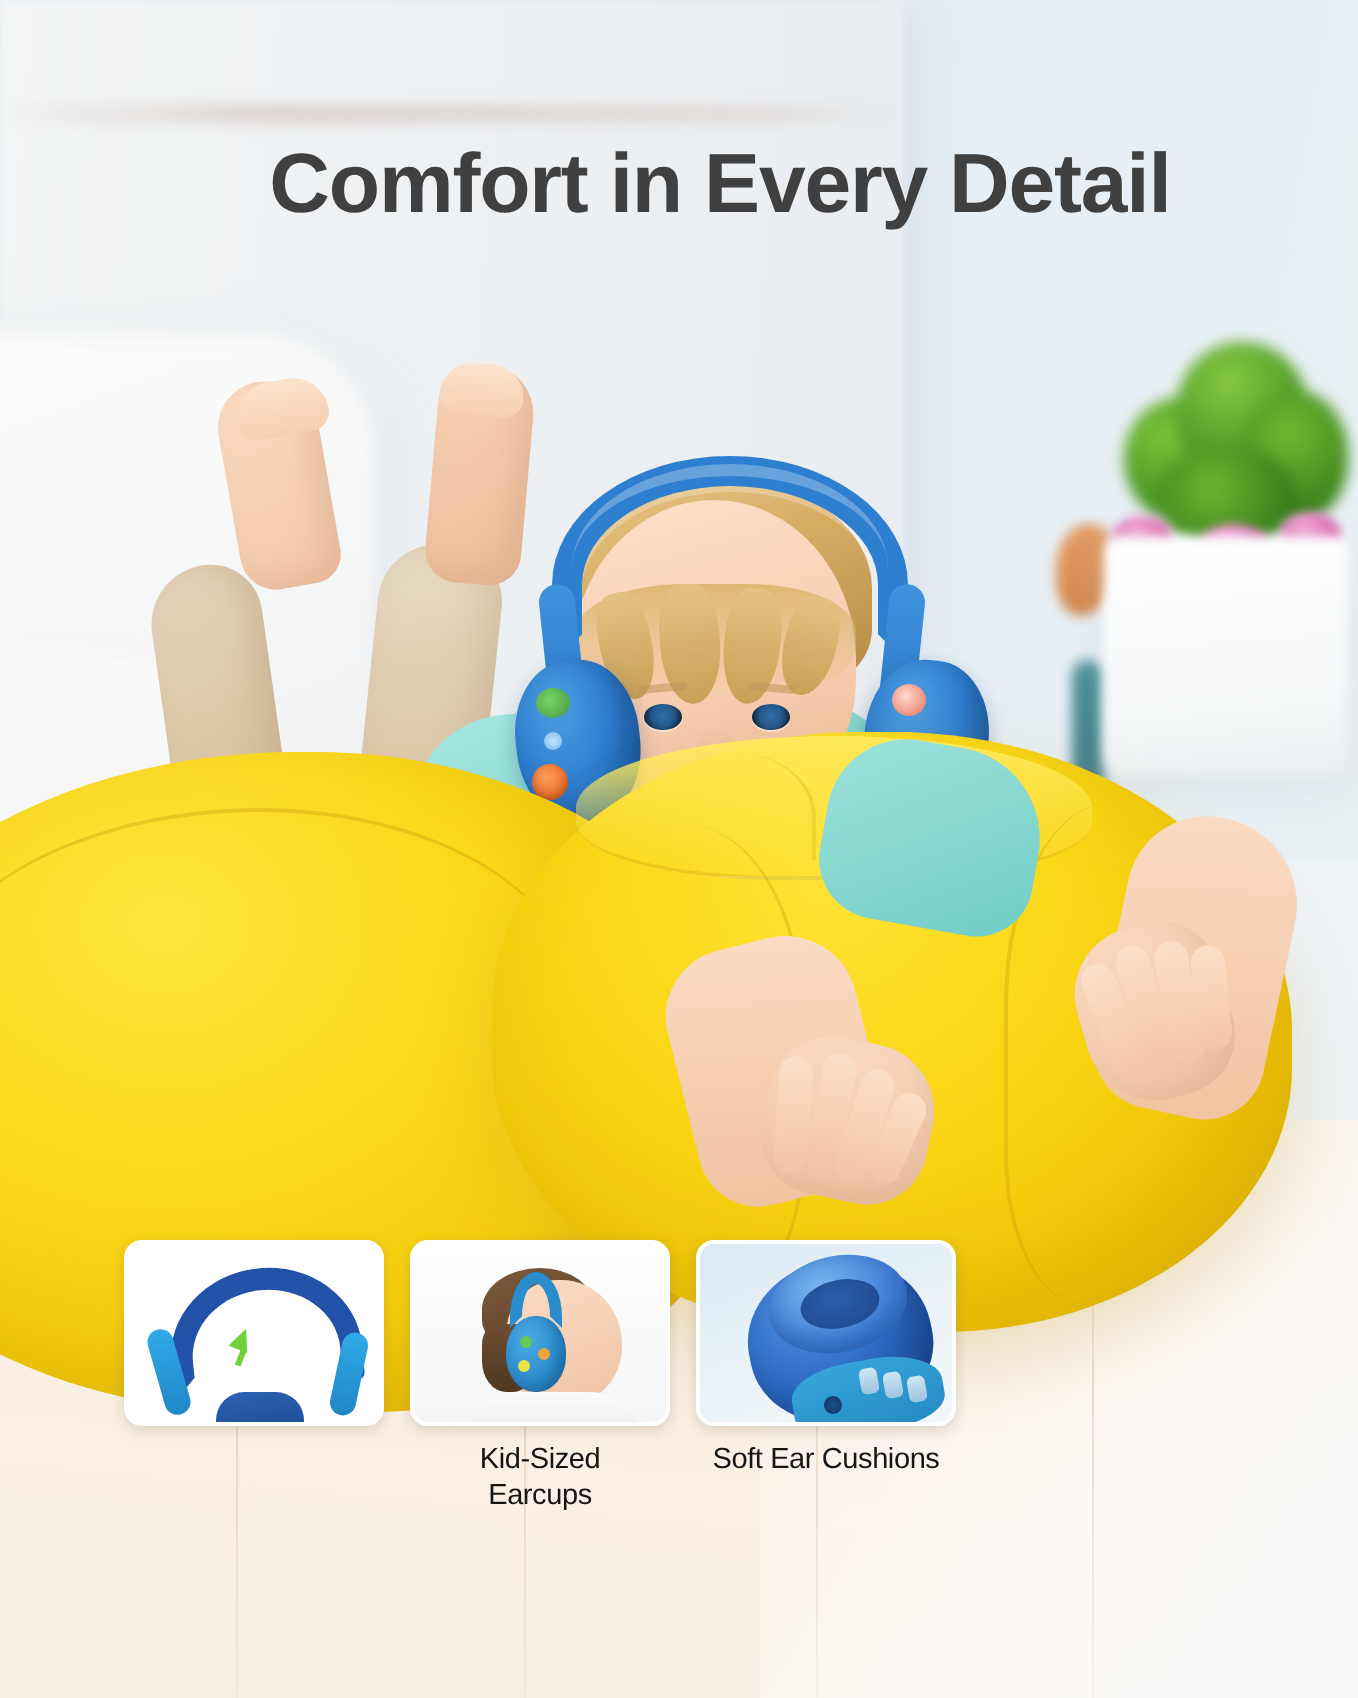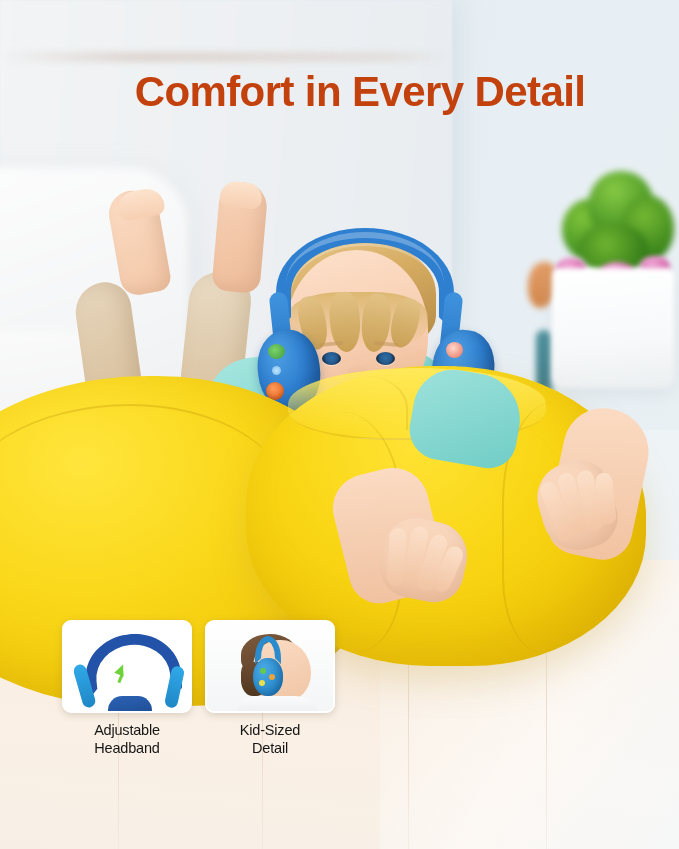--- a/index.html
+++ b/index.html
@@ -367,21 +367,21 @@
     background:radial-gradient(circle at 42% 38%,#ffd9d0,#e8705a); }
   .st-star { left:448px; top:366px; width:12px; height:12px;
     background:radial-gradient(circle,#ffe98a,#e8b93a); }
   .st-blue { left:444px; top:384px; width:15px; height:15px;
     background:radial-gradient(circle at 38% 36%,#7fd2ff,#2b8ed0); }
 
   
   .headline {
     position:absolute; left:0; right:0; top:70px;
     text-align:center;
-    font-size:42px; font-weight:bold; color:#c2410c;
+    font-size:42px; font-weight:bold; color:#404040;
     letter-spacing:-.6px; line-height:1.05;padding-left:41px;
   }
   .subhead {
     position:absolute; left:0; right:0; top:133px;
     text-align:center;
     font-size:19.5px; font-weight:normal; color:#1d1d1d;
     letter-spacing:-.1px;
   }
 
   
@@ -671,40 +671,49 @@
 
 
     <div class="feature">
       <div class="thumb t2">
         <span class="band"></span>
         <span class="slider-l"></span>
         <span class="slider-r"></span>
         <span class="cupc"></span>
         <span class="arrow"></span>
         <span class="arrow-tail"></span>
-      </div>
-      <div class="cap">
-        <span>Adjustable</span><br>
-        <span>Headband</span>
       </div>
     </div>
 
     <div class="feature">
       <div class="thumb t3">
         <span class="hair3"></span>
         <span class="face"></span>
         <span class="nape"></span>
         <span class="band3"></span>
         <span class="cup3"></span>
         <span class="dot d1"></span>
         <span class="dot d2"></span>
         <span class="dot d3"></span>
         <span class="body3"></span>
       </div>
       <div class="cap">
         <span>Kid-Sized</span><br>
-        <span>Detail</span>
+        <span>Earcups</span>
       </div>
     </div>
 
+    <div class="feature">
+      <div class="thumb t4">
+        <span class="cup4"></span>
+        <span class="pad"></span>
+        <span class="pad-hole"></span>
+        <span class="rim"></span>
+        <span class="btn btn1"></span>
+        <span class="btn btn2"></span>
+        <span class="btn btn3"></span>
+        <span class="port"></span>
+      </div>
+      <div class="cap">Soft Ear Cushions</div>
+    </div>
 
   </div>
 </div>
 
 </body></html>

